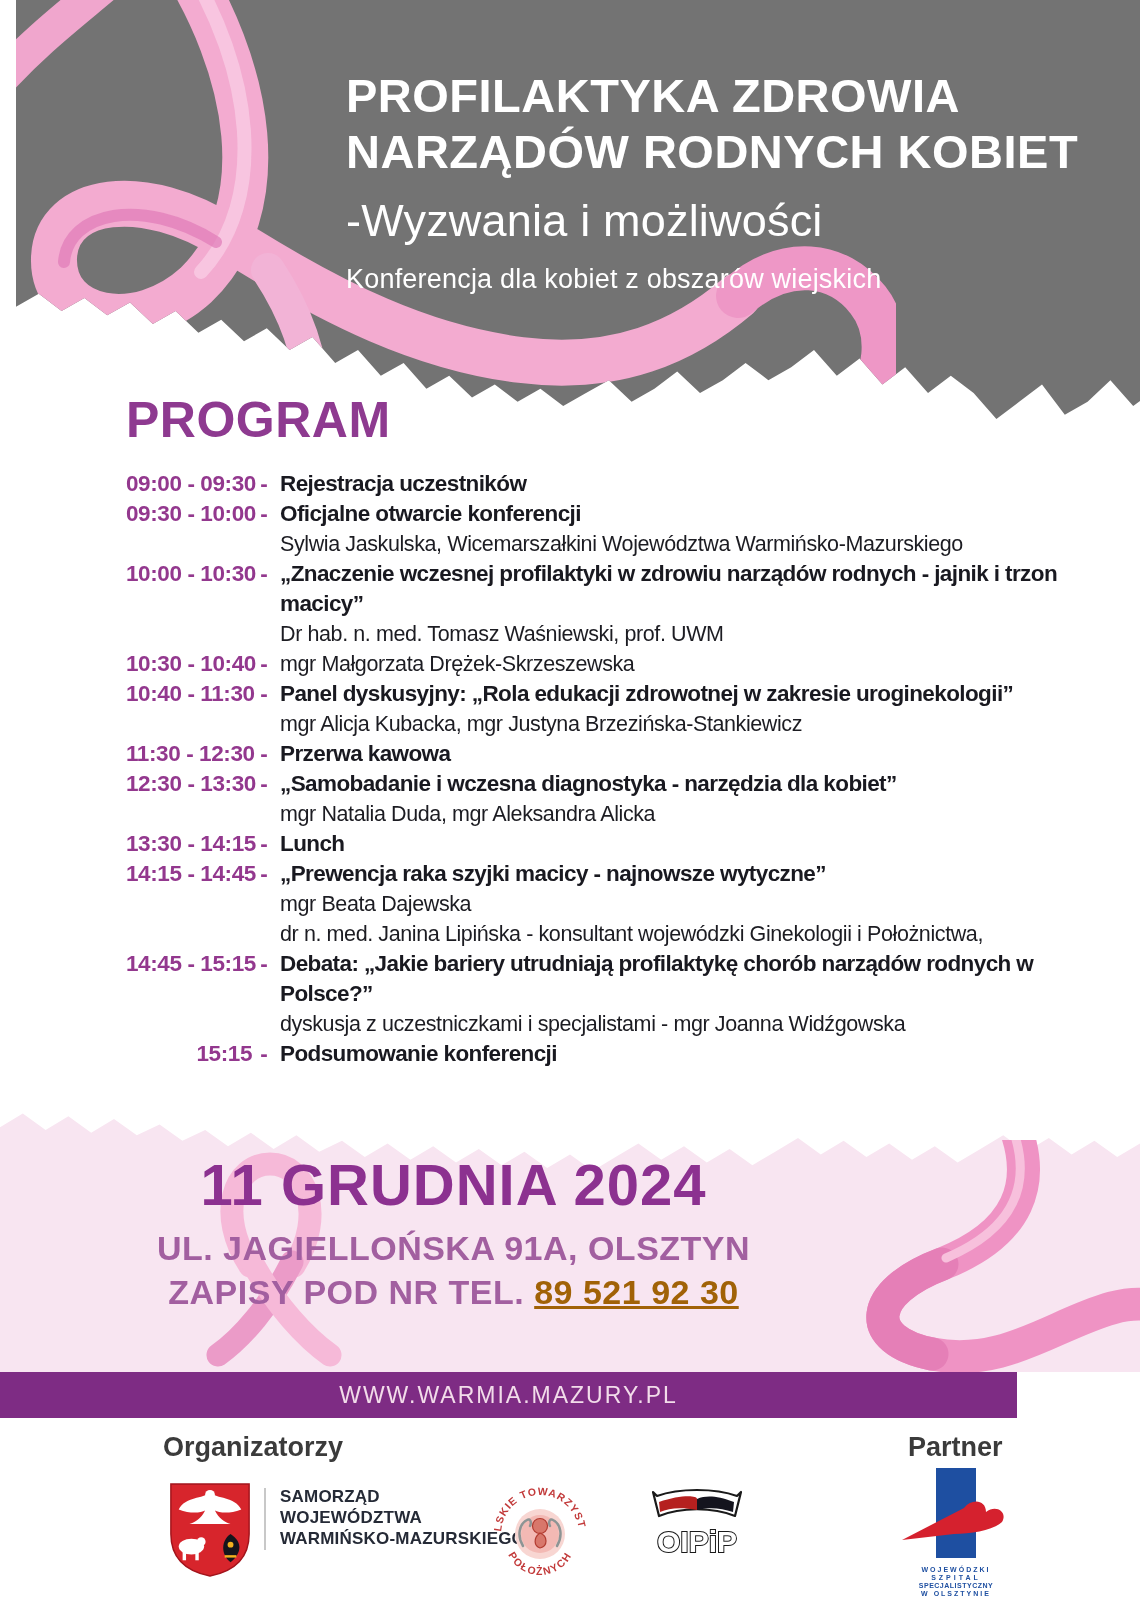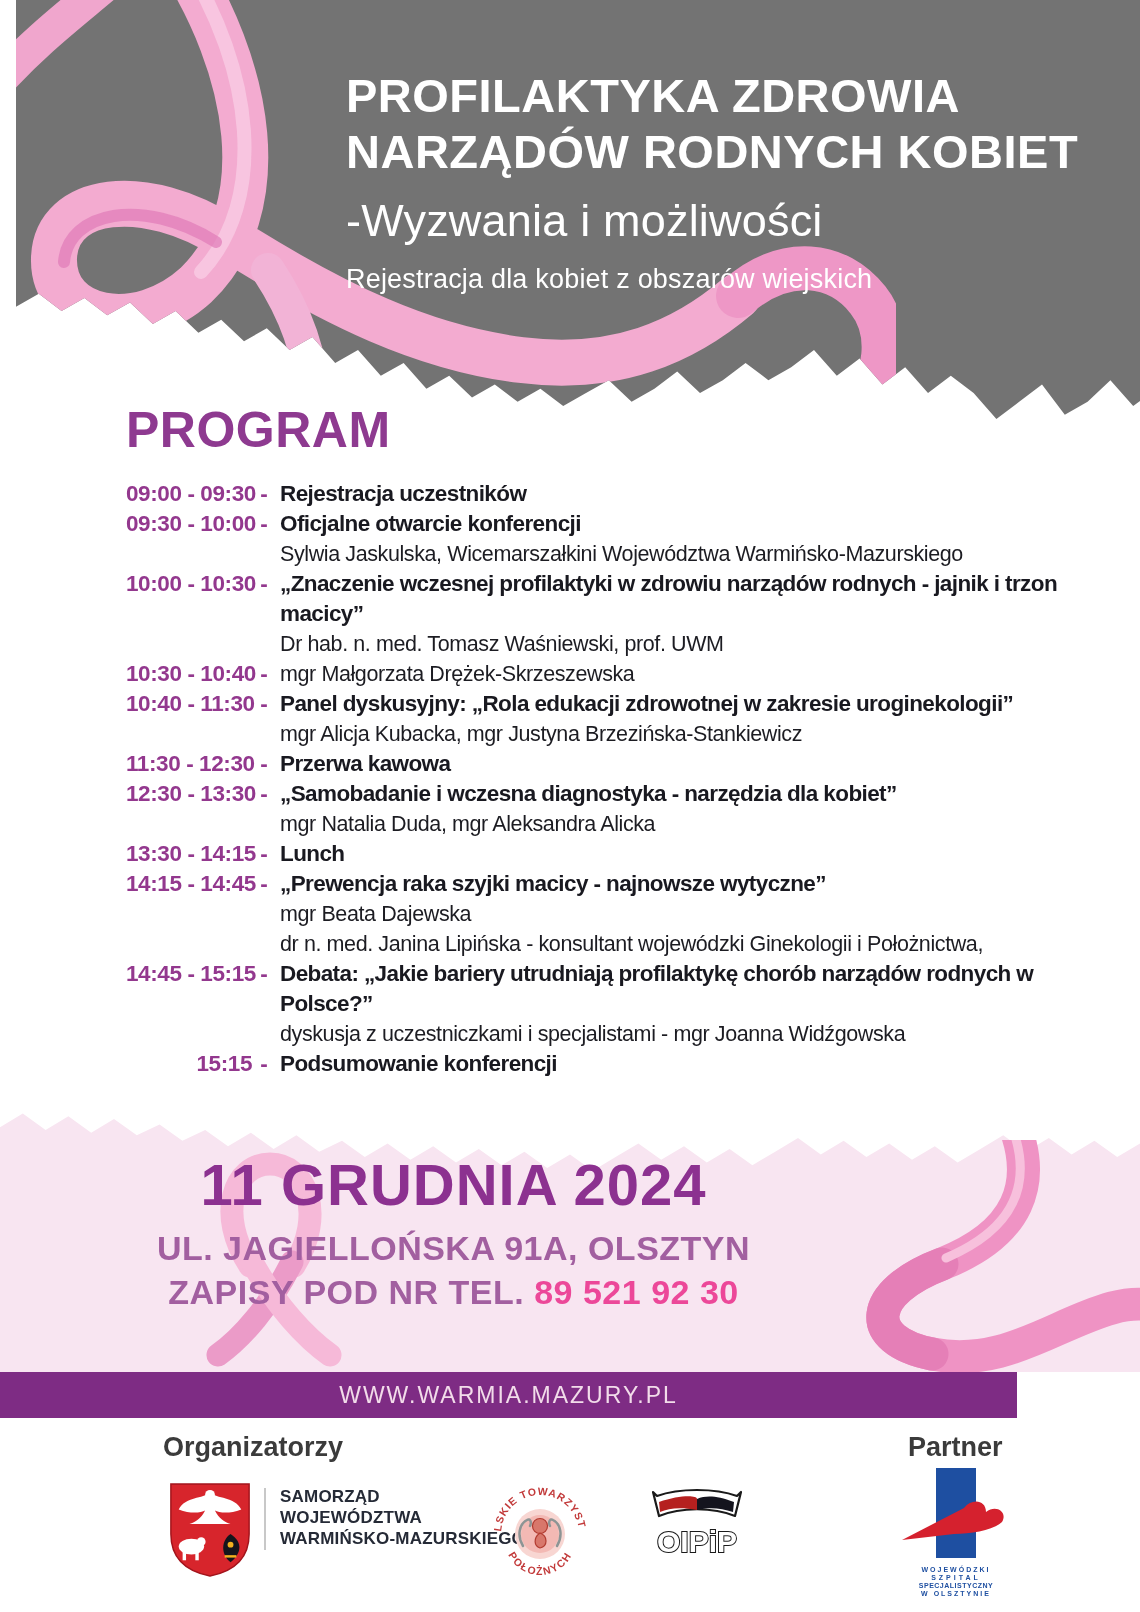--- a/index.html
+++ b/index.html
@@ -9,37 +9,37 @@
   
   .header{position:absolute;top:0;left:16px;width:1140px;height:432px;background:#737373;
     clip-path:polygon(0 0,100% 0,100% 90%,98% 94%,96% 88%,94% 93%,92% 96%,90% 89%,88% 93%,86% 97%,84% 91%,82% 87%,80% 91%,78% 85%,76% 89%,74% 83%,72% 87%,70% 81%,68% 85%,66% 88%,64% 84%,62% 88%,60% 91%,58% 86%,56% 90%,54% 93%,52% 88%,50% 91%,48% 94%,46% 90%,44% 93%,42% 89%,40% 92%,38% 87%,36% 90%,34% 84%,32% 87%,30% 81%,28% 84%,26% 78%,24% 81%,22% 76%,20% 79%,18% 74%,16% 77%,14% 72%,12% 75%,10% 70%,8% 73%,6% 69%,4% 72%,2% 68%,0 71%);}
   .header-ribbon{position:absolute;left:0;top:0;}
   .header-text{position:absolute;left:330px;top:68px;color:#ffffff;}
   .h-title{font-size:47px;font-weight:700;line-height:56px;letter-spacing:.5px;}
   .h-sub{font-size:45px;font-weight:400;line-height:54px;margin-top:14px;letter-spacing:.2px;}
   .h-tag{font-size:27px;font-weight:400;margin-top:16px;letter-spacing:.2px;}
 
   
-  .program-sec{position:absolute;top:401px;left:126px;width:980px;}
+  .program-sec{position:absolute;top:391px;left:126px;width:980px;}
   .program-heading{font-size:50px;font-weight:700;color:#8e3a90;letter-spacing:.5px;margin:0 0 20px 0;}
   .prow{display:grid;grid-template-columns:126px 24px 1fr;align-items:start;}
   .ptime{font-size:22.5px;font-weight:700;color:#93388e;text-align:right;line-height:30px;letter-spacing:-.4px;white-space:nowrap;}
   .pdash{font-size:22.5px;font-weight:700;color:#93388e;text-align:center;line-height:30px;}
   .pcontent{padding-left:4px;}
   .ptitle{font-size:22.5px;font-weight:700;color:#191920;line-height:30px;letter-spacing:-.6px;}
   .pdetail{font-size:21.5px;font-weight:400;color:#1c1c22;line-height:30px;letter-spacing:-.4px;}
 
   
   .pink-band{position:absolute;top:1100px;left:0;width:1140px;height:272px;background:#f8e5f1;
     clip-path:polygon(0 10%,2% 5%,4% 11%,6% 6%,8% 12%,10% 7%,12% 13%,14% 9%,16% 15%,18% 11%,20% 17%,22% 12%,24% 18%,26% 13%,28% 19%,30% 15%,32% 21%,34% 16%,36% 22%,38% 17%,40% 23%,42% 18%,44% 24%,46% 19%,48% 25%,50% 20%,52% 26%,54% 21%,56% 16%,58% 22%,60% 17%,62% 23%,64% 18%,66% 24%,68% 19%,70% 14%,72% 20%,74% 15%,76% 21%,78% 16%,80% 22%,82% 17%,84% 23%,86% 18%,88% 13%,90% 19%,92% 14%,94% 20%,96% 15%,98% 21%,100% 16%,100% 100%,0 100%);}
   .event-text{position:absolute;top:1152px;left:0;width:907px;text-align:center;}
   .e-date{font-size:58px;font-weight:700;color:#8c3190;letter-spacing:1px;line-height:66px;}
   .e-addr{font-size:34px;font-weight:700;color:#a25fa0;letter-spacing:.5px;line-height:44px;margin-top:8px;}
   .e-phone{font-size:34px;font-weight:700;color:#a25fa0;letter-spacing:.5px;line-height:44px;}
-  .e-phone b{color:#ec4899;font-weight:700;}
+  .e-phone b{color:#a16207;font-weight:700;text-decoration:underline;}
   .ribbon-left{position:absolute;left:158px;top:1148px;}
   .ribbon-right{position:absolute;right:0;top:1140px;}
 
   
   .site-band{position:absolute;top:1372px;left:0;width:1017px;height:46px;background:#7e2c84;
              display:flex;align-items:center;justify-content:center;}
   .site-band span{color:#f2dcea;font-size:23px;letter-spacing:2px;font-weight:400;}
 
   
   .footer{position:absolute;top:1418px;left:0;width:1140px;height:194px;background:#ffffff;}
@@ -63,21 +63,21 @@
       <path d="M 158,-50 C 238,70 258,210 180,285 C 122,338 36,322 38,258 C 40,196 128,184 212,238 C 320,306 408,348 505,360 C 600,372 668,342 722,296" stroke="#f3abd0" stroke-width="46" stroke-linecap="round"></path>
       <path d="M 722,296 C 770,255 822,262 852,300 C 876,330 872,382 842,408" stroke="#ee97c6" stroke-width="44" stroke-linecap="round"></path>
       <path d="M 252,270 C 285,320 302,372 295,428" stroke="#f2b3d6" stroke-width="34" stroke-linecap="round"></path>
       <path d="M 168,-40 C 238,70 252,200 185,272" stroke="#f9cce4" stroke-width="14" stroke-linecap="round" opacity="0.8"></path>
       <path d="M 48,262 C 52,212 126,196 200,242" stroke="#e07ab8" stroke-width="12" stroke-linecap="round" opacity="0.7"></path>
     </svg>
     <div class="header-text">
       <div class="h-title">PROFILAKTYKA ZDROWIA</div>
       <div class="h-title">NARZĄDÓW RODNYCH KOBIET</div>
       <div class="h-sub">-Wyzwania i możliwości</div>
-      <div class="h-tag">Rejestracja dla kobiet z obszarów wiejskich</div>
+      <div class="h-tag">Konferencja dla kobiet z obszarów wiejskich</div>
     </div>
   </div>
 
   <div class="program-sec">
     <h2 class="program-heading">PROGRAM</h2>
 
     <div class="prow">
       <span class="ptime">09:00 - 09:30</span>
       <span class="pdash">-</span>
       <div class="pcontent">

